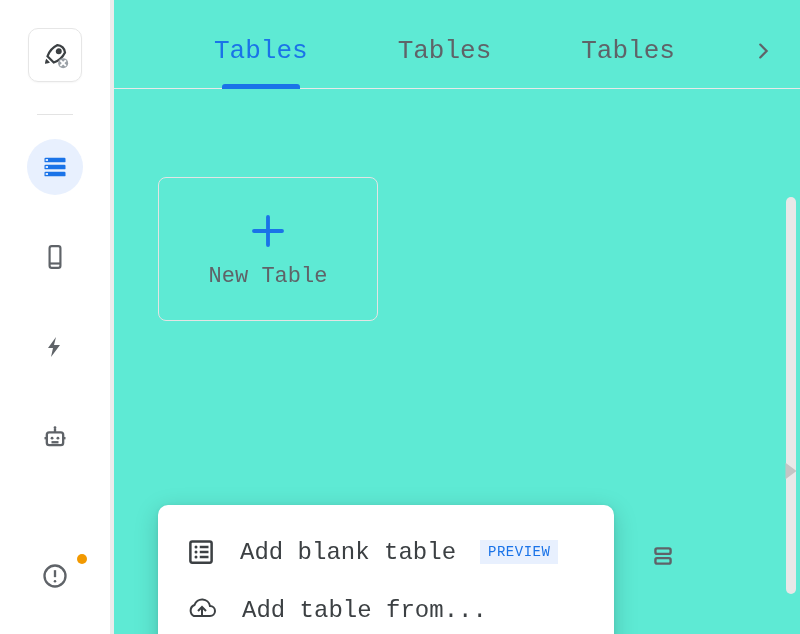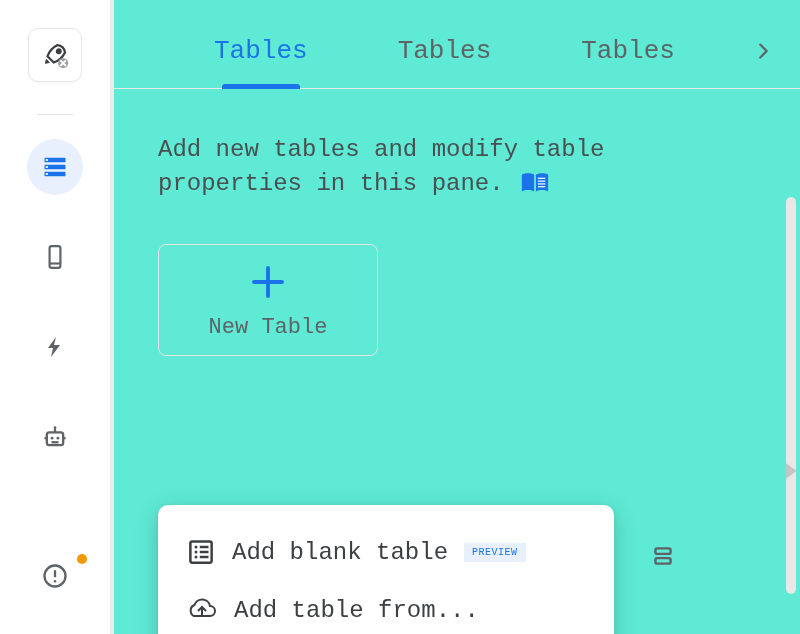--- a/index.html
+++ b/index.html
@@ -106,21 +106,21 @@
     line-height:1.4;
     max-width:600px;
   }
   .intro .book-icon{
     display:inline-block; vertical-align:-6px; margin-left:2px;
     color:#1a73e8;
   }
 
   .new-table-card{
     margin-top:44px;
-    width:220px; height:112px;
+    width:220px; height:144px;
     border:1px solid #e4e4e4;
     border-radius:8px;
     display:flex;flex-direction:column;align-items:center;justify-content:center;
     gap:12px;
     cursor:pointer;
   }
   .new-table-card .plus{ color:#1a73e8; }
   .new-table-card .lbl{ font-size:22px; color:#5f6368; }
 
   
@@ -129,30 +129,30 @@
     top:416px; left:44px;
     width:456px;
     background:#fff;
     border-radius:10px;
     box-shadow:0 6px 24px rgba(0,0,0,0.18), 0 1px 4px rgba(0,0,0,0.08);
     padding:18px 0 22px;
     z-index:5;
   }
   .menu-item{
     display:flex;align-items:center;
-    gap:16px;
+    gap:24px;
     padding:14px 28px;
     font-size:24px;
     color:#3c4043;
     cursor:pointer;
   }
   .menu-item .icon{color:#3c4043;}
   .preview-badge{
     background:#e8f0fe;color:#1a73e8;
-    font-size:10px;font-weight:500;
+    font-size:14px;font-weight:500;
     letter-spacing:.5px;
     padding:4px 8px;border-radius:0;
   }
 
   
   .view-toggle{
     position:absolute;
     top:454px; left:536px;
     color:#5f6368;
   }
@@ -265,33 +265,20 @@
           <span>
             <svg width="22" height="22" viewBox="0 0 24 24" fill="none" stroke="#5f6368" stroke-width="2.4" stroke-linecap="round">
               <polyline points="9 5 16 12 9 19"></polyline>
             </svg>
           </span>
         </span>
       </div>
     </div>
 
     <div class="content">
-      <p class="intro">
-        <span>Add new tables and modify table properties in this pane.</span>
-        <span class="book-icon">
-          <svg width="30" height="26" viewBox="0 0 32 24" fill="#1a73e8">
-            <path d="M2 3c4-2 9-2 13 0v18c-4-2-9-2-13 0V3z"></path>
-            <path d="M30 3c-4-2-9-2-13 0v18c4-2 9-2 13 0V3z"></path>
-            <line x1="19" y1="7" x2="27" y2="7" stroke="#fff" stroke-width="1.3"></line>
-            <line x1="19" y1="10" x2="27" y2="10" stroke="#fff" stroke-width="1.3"></line>
-            <line x1="19" y1="13" x2="27" y2="13" stroke="#fff" stroke-width="1.3"></line>
-            <line x1="19" y1="16" x2="27" y2="16" stroke="#fff" stroke-width="1.3"></line>
-          </svg>
-        </span>
-      </p>
 
       <div class="new-table-card">
         <span class="plus">
           <svg width="42" height="42" viewBox="0 0 24 24" fill="none" stroke="#1a73e8" stroke-width="2.2" stroke-linecap="round">
             <line x1="12" y1="4" x2="12" y2="20"></line>
             <line x1="4" y1="12" x2="20" y2="12"></line>
           </svg>
         </span>
         <span class="lbl">New Table</span>
       </div>

